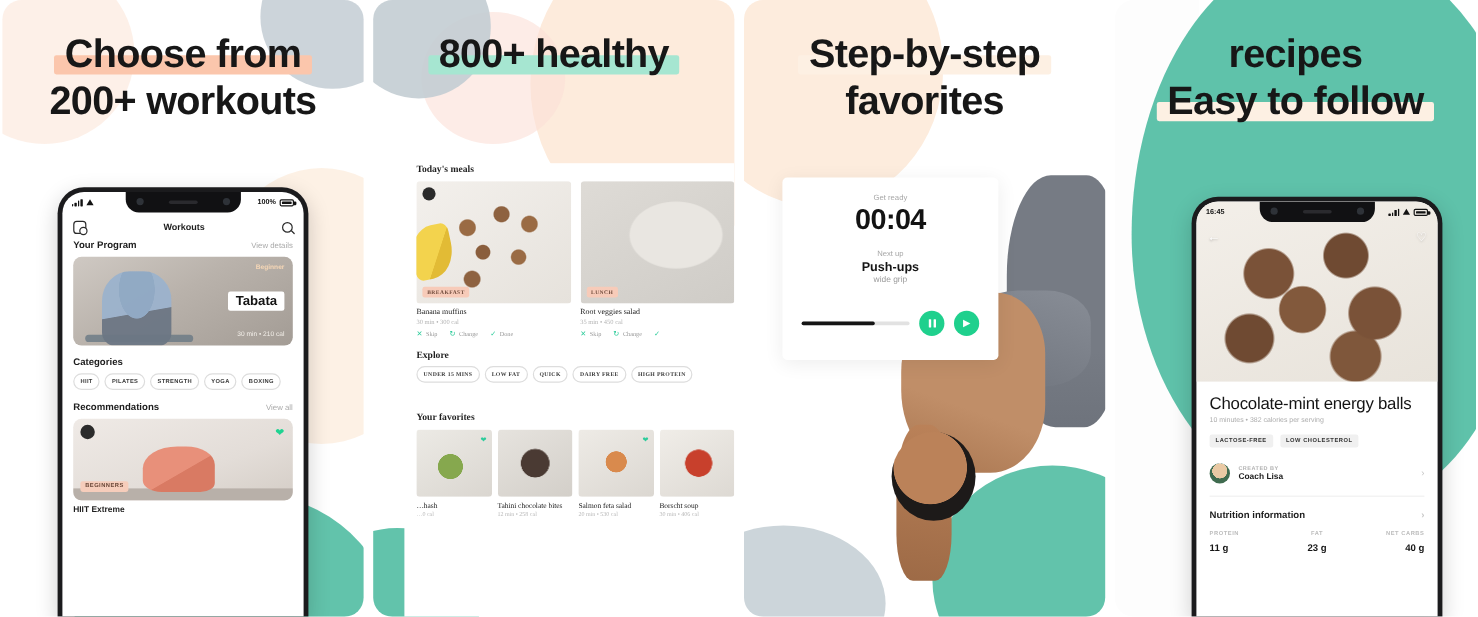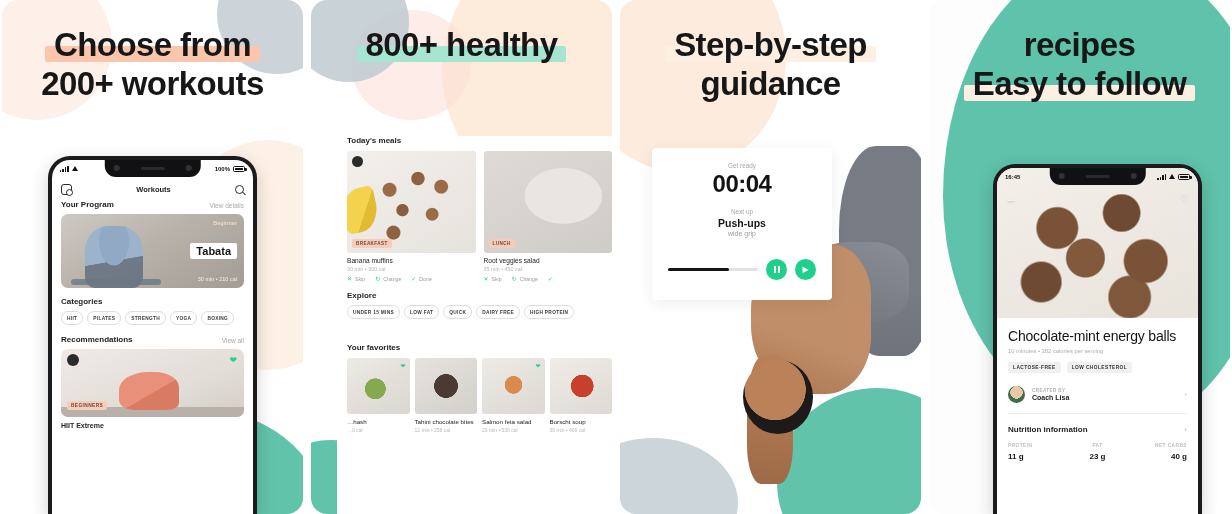--- a/index.html
+++ b/index.html
@@ -181,21 +181,21 @@
   .rec-person { position:absolute; left:48%; bottom:7px; transform:translateX(-50%);
     width:60px;height:38px;
     background: linear-gradient(150deg,#e8907a 0 55%, #d97a63 56% 100%);
     border-radius: 48% 40% 20% 26%; }
   .rec-floor { position:absolute; left:0; right:0; bottom:0; height:10px; background:#b8b0a9; }
   .rec-title { font-size: 7px; font-weight:700; color:#1f1f1f; margin-top:5px; }
 
   
   .meals-sheet {
     position: absolute; left: 26px; right: 0; top: 136px; bottom: 0;
-    background: #ffffff; z-index: 4; padding: 0 0 0 10px;
+    background: #ffffff; z-index: 4; padding: 0 0 0 10px; font-family: Liberation Serif, serif;
   }
   .m-sec { font-size: 8px; font-weight: 700; color: #1f1f1f; }
   .m-sec.reg { font-weight: 600; }
   .meal-row { display:flex; gap: 8px; margin-top: 6px; }
   .meal-col { width: 50%; }
   .meal-img { height: 102px; border-radius: 3px; position: relative; overflow: hidden; }
   .meal-img.muffins {
     background:
       radial-gradient(circle at 33% 38%, #9a6b44 0 6%, transparent 7%),
       radial-gradient(circle at 55% 27%, #8e6240 0 6%, transparent 7%),
@@ -496,21 +496,21 @@
     </div>
   </div>
 
   <div class="panel">
     <div class="blob p3-peach"></div>
     <div class="blob p3-gray"></div>
     <div class="blob p3-green"></div>
 
     <div class="headline">
       <span class="hl-line"><span class="hl-word hl-mark mark-cream">Step-by-step</span></span>
-      <span class="hl-line"><span class="hl-word">guidance</span></span>
+      <span class="hl-line"><span class="hl-word">favorites</span></span>
     </div>
 
     <div class="athlete">
       <span class="athlete-leg"></span>
       <span class="athlete-short"></span>
       <span class="athlete-torso"></span>
       <span class="athlete-arm"></span>
       <span class="athlete-head"></span>
     </div>
 

